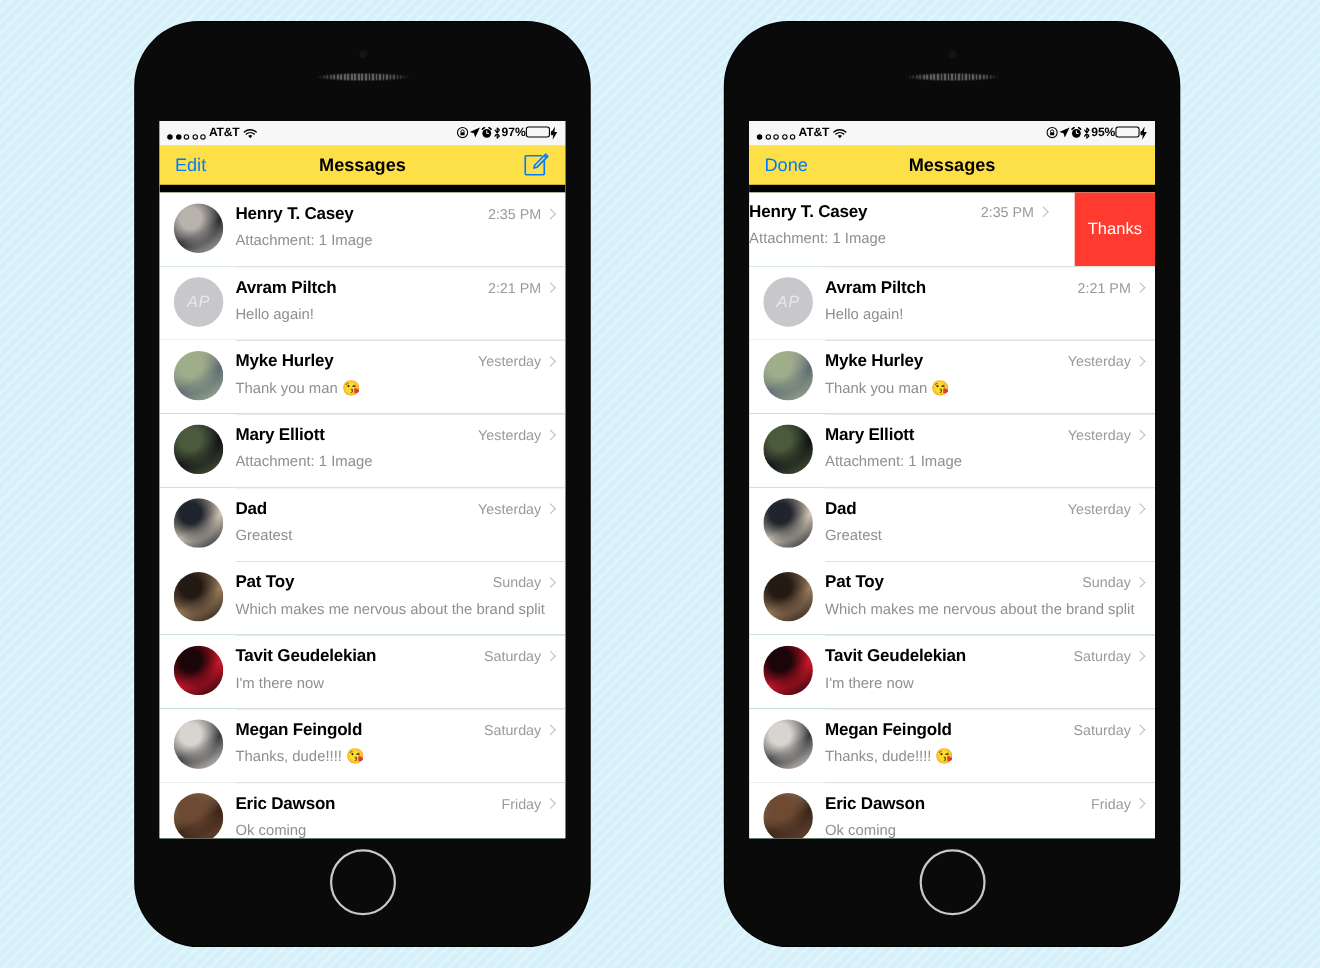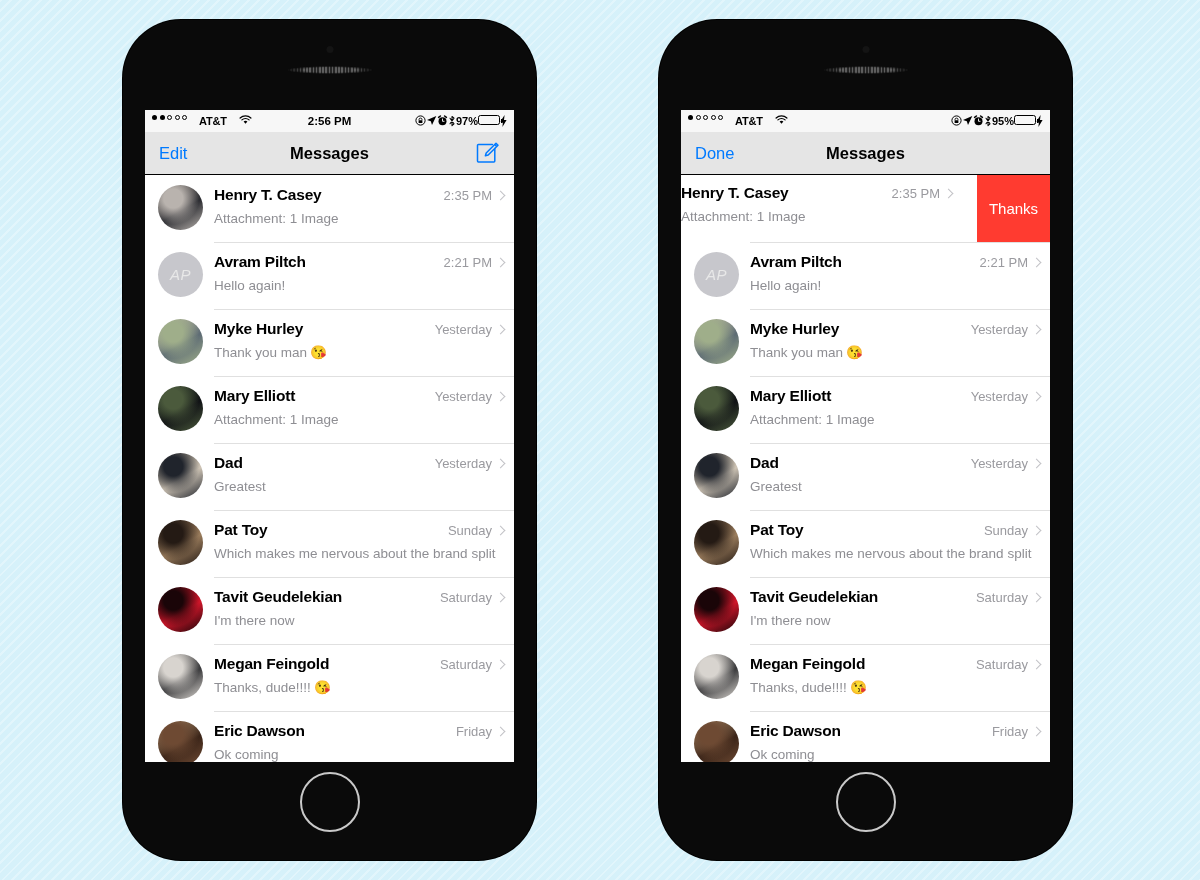--- a/index.html
+++ b/index.html
@@ -79,21 +79,21 @@
     height: 22px;
     background: #f7f7f7;
     display: flex;
     align-items: center;
     padding: 0 7px;
     font-size: 11px;
     font-weight: bold;
     color: #000;
     position: relative;
   }
-  .sb-left { display: flex; align-items: flex-start; gap: 12px; }
+  .sb-left { display: flex; align-items: flex-end; gap: 3px; }
   .dots { display: flex; align-items: center; gap: 2.5px; }
   .dot { width: 5px; height: 5px; border-radius: 50%; }
   .dot.on  { background: #000; }
   .dot.off { background: transparent; border: 1px solid #000; width:5px; height:5px; }
   .carrier { font-size: 11px; letter-spacing: -.2px; }
   .sb-center {
     position: absolute; left: 0; right: 0;
     text-align: center;
     font-size: 11.5px;
     font-weight: bold;
@@ -117,22 +117,22 @@
     content: '';
     position: absolute; right: -3.5px; top: 3px;
     width: 2px; height: 4px;
     background: #000; border-radius: 0 1px 1px 0;
   }
   .battery .fill { height: 100%; background: #4cd964; border-radius: 1px; }
 
   
   .navbar {
     height: 43px;
-    background: #e5e5e5;
-    border-bottom: 1px solid #000000;
+    background: #fde047;
+    border-bottom: 7px solid #000000;
     display: flex; align-items: center;
     padding: 0 14px;
     position: relative;
   }
   .nav-action {
     font-size: 16.5px;
     color: #007aff;
     z-index: 2;
   }
   .nav-title {
@@ -248,21 +248,20 @@
               <span class="dot off"></span>
               <span class="dot off"></span>
             </div>
             <span class="carrier">AT&amp;T</span>
             <span style="line-height: 0;"><svg width="13" height="10" viewBox="0 0 13 10">
                 <path d="M6.5 8.7 L4.6 6.5 a3 3 0 0 1 3.8 0 Z" fill="#000"></path>
                 <path d="M2.9 4.9 a5.4 5.4 0 0 1 7.2 0" stroke="#000" stroke-width="1.25" fill="none" stroke-linecap="round"></path>
                 <path d="M1.1 3.0 a8.1 8.1 0 0 1 10.8 0" stroke="#000" stroke-width="1.25" fill="none" stroke-linecap="round"></path>
               </svg></span>
           </div>
-          <div class="sb-center">2:56 PM</div>
           <div class="sb-right">
             <span style="line-height: 0;">
               <svg width="11" height="11" viewBox="0 0 11 11">
                 <circle cx="5.5" cy="5.5" r="4.6" fill="none" stroke="#000" stroke-width="1"></circle>
                 <path d="M4 5.3 v-.7 a1.5 1.5 0 0 1 3 0 v.7" fill="none" stroke="#000" stroke-width=".9"></path>
                 <rect x="3.6" y="5.2" width="3.8" height="2.8" rx=".6" fill="#000"></rect>
               </svg>
             </span>
             <span style="line-height: 0;">
               <svg width="11" height="11" viewBox="0 0 11 11">

